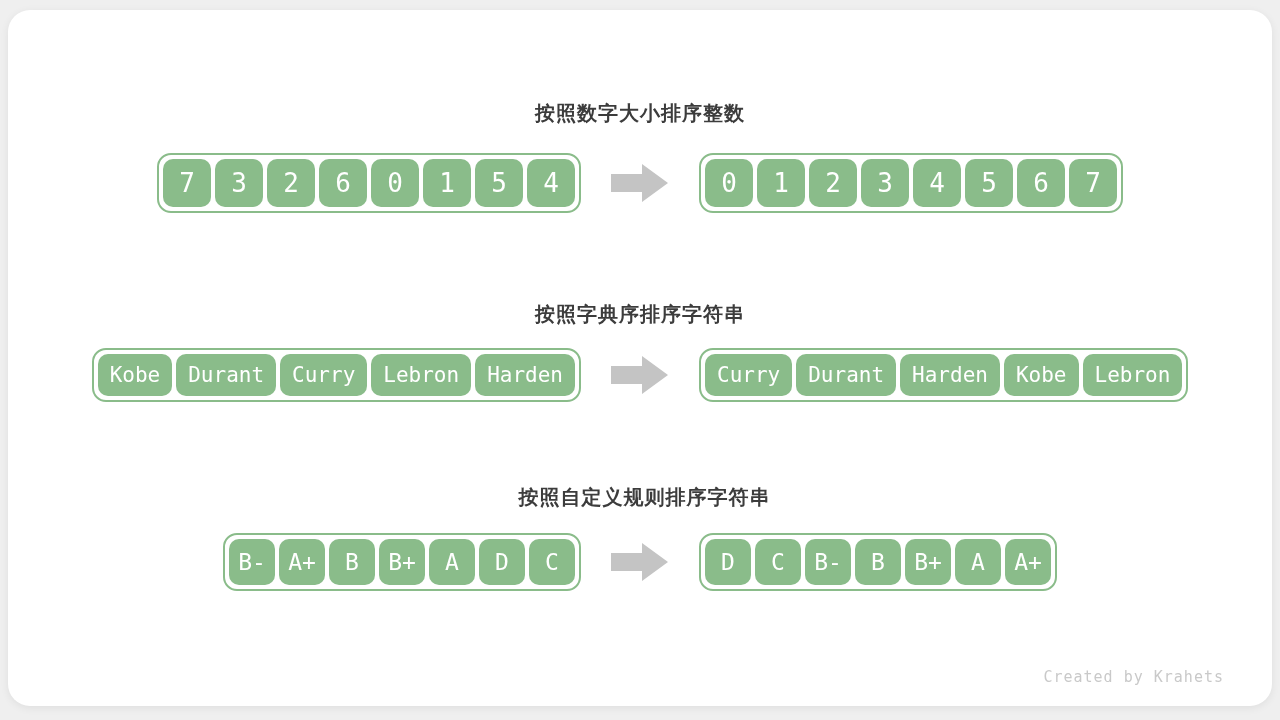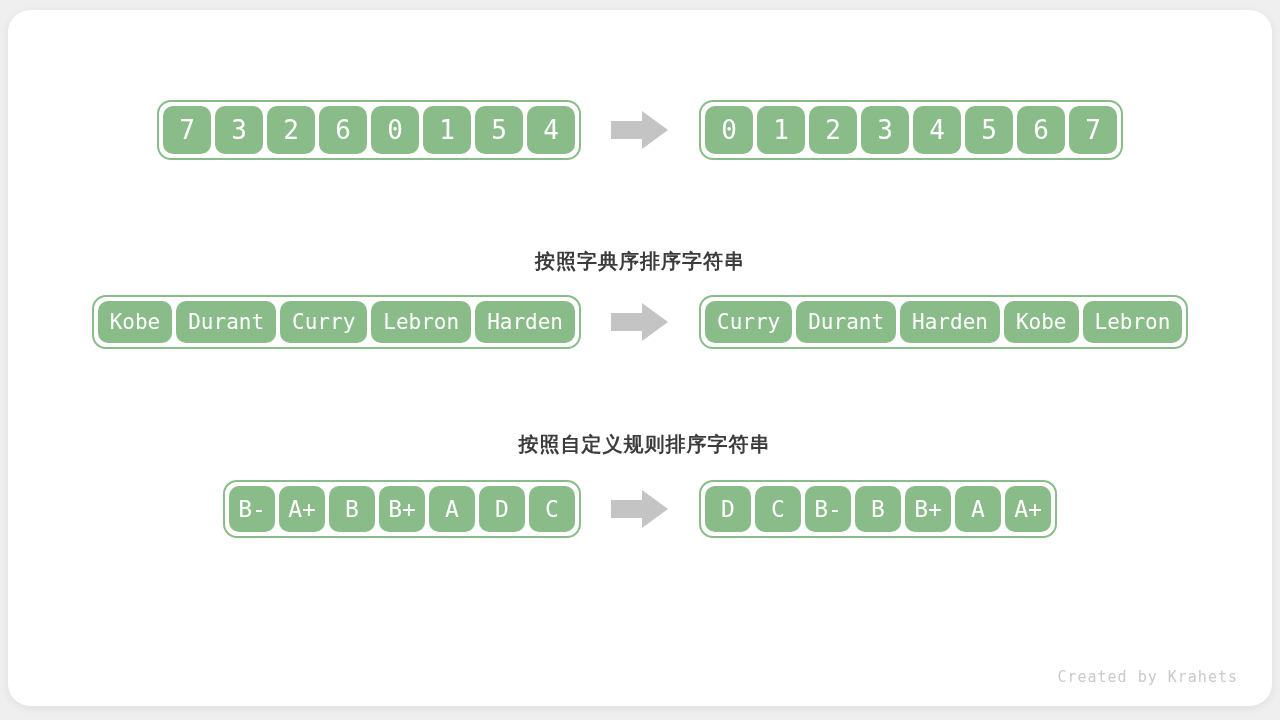--- a/index.html
+++ b/index.html
@@ -69,34 +69,35 @@
   .row-0 .row-title{ margin-bottom:26px; }
   .row-0{ margin-bottom:88px; }
   .row-0 .cell{ width:48px; height:48px; font-size:26px; }
   .row-1 .row-title{ margin-bottom:20px;margin-top:41px; }
   .row-1{ margin-bottom:82px; }
   .row-1 .cell{ height:42px; padding:16px 12px; font-size:21px; }
   .row-2 .row-title{ margin-bottom:22px;padding-left:9px; }
   .row-2 .cell{ min-width:46px; height:46px; padding:0 4px; font-size:23px; }
   .credit{
     position:absolute;
-    right:34px;
+    right:48px;
     bottom:20px;
     font-family:"DejaVu Sans Mono", monospace;
     font-size:15px;
     color:var(--credit);
     letter-spacing:1px;
   }
 </style>
 </head>
 <body>
 
 <div class="card">
   <div>
   <section class="row-block row-0">
+    <h2 class="row-title">按照数字大小排序整数</h2>
     <div class="row-arrays">
       <div class="array-wrap left">
         <div class="array">
               <div class="cell">7</div>
               <div class="cell">3</div>
               <div class="cell">2</div>
               <div class="cell">6</div>
               <div class="cell">0</div>
               <div class="cell">1</div>
               <div class="cell">5</div>

